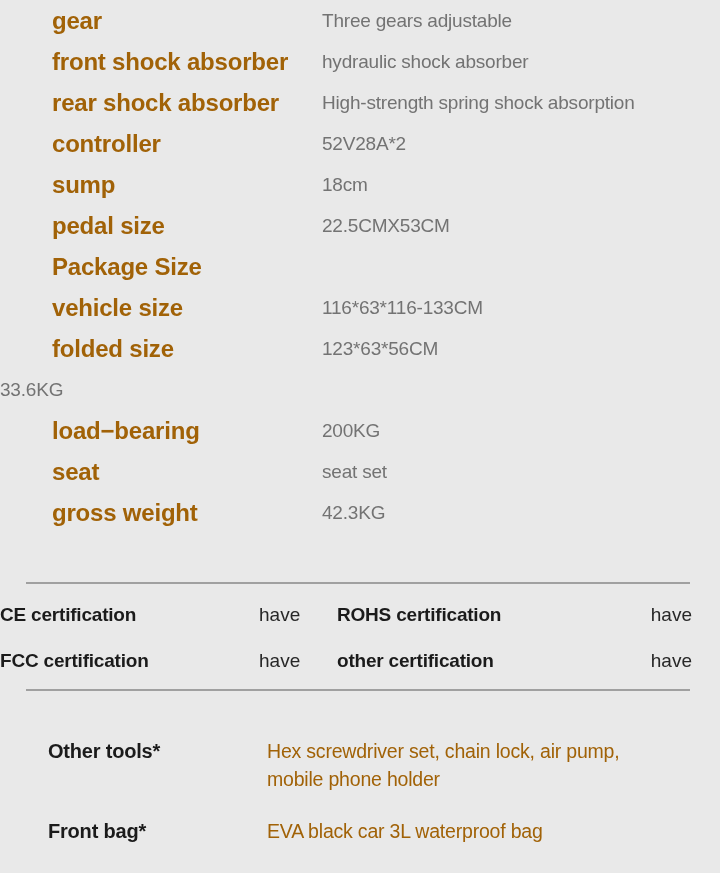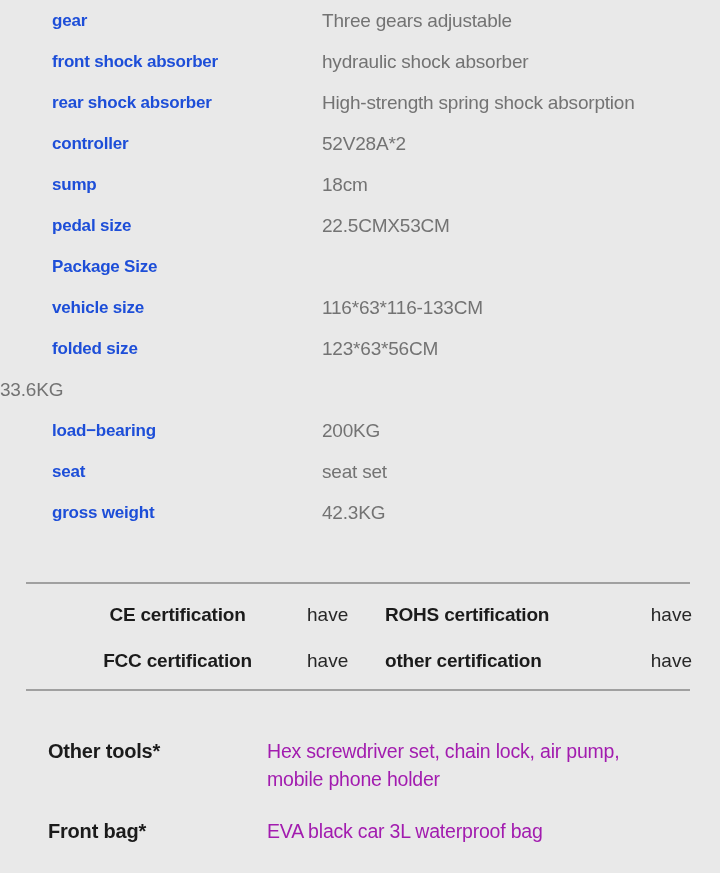--- a/index.html
+++ b/index.html
@@ -10,54 +10,54 @@
     color: #1b1b1b;
     overflow: hidden;
   }
   .page { width: 720px; height: 873px; position: relative; }
 
   
   .spec-table { padding-top: 0; }
   .spec-row { display: flex; align-items: center; height: 41px; }
   .spec-label {
     margin-left: 52px; width: 270px;
-    font-size: 17px; font-weight: 700; letter-spacing: -0.2px;
-    color: #1d4ed8;
+    font-size: 24px; font-weight: 700; letter-spacing: -0.2px;
+    color: #a16207;
   }
   .spec-value {
     font-size: 19px; font-weight: 400; letter-spacing: -0.2px;
     color: #737373;
   }
 
   
   .divider {
     margin-left: 26px; width: 664px; height: 2px;
     margin-top: 0;
   }
   .divider-top { margin-top: 49px; }
 
   
   .cert-table { padding-top: 8px; padding-bottom: 5px; }
   .cert-row { display: flex; align-items: center; height: 46px; font-size: 19px; }
-  .cert-label-1 { margin-left: 48px; width: 259px; font-weight: 700; letter-spacing: -0.2px; text-align: center; }
+  .cert-label-1 { width: 259px; font-weight: 700; letter-spacing: -0.2px; }
   .cert-value-1 { width: 78px; font-weight: 400; color: #272727; }
   .cert-label-2 { width: 237px; font-weight: 700; letter-spacing: -0.2px; }
   .cert-value-2 { flex: 1; text-align: right; margin-right: 28px; font-weight: 400; color: #272727; }
 
   
   .extras { padding-top: 22px; }
   .extra-row { display: flex; margin-bottom: 14px; margin-top: 20px; }
   .extra-label {
     margin-left: 48px; width: 219px;
     font-size: 20px; font-weight: 700; letter-spacing: -0.2px;
     padding-top: 6px; line-height: 24px;
   }
   .extra-value {
     width: 404px; font-size: 19.5px; line-height: 28px;
-    padding-top: 4px; color: #a21caf; letter-spacing: -0.2px;
+    padding-top: 4px; color: #a16207; letter-spacing: -0.2px;
   }
 </style>
 </head>
 <body style="background: rgb(233, 233, 233);">
 
 <div class="page">
 
   <section class="spec-table">
     <div class="spec-row">
       <span class="spec-label">gear</span>

